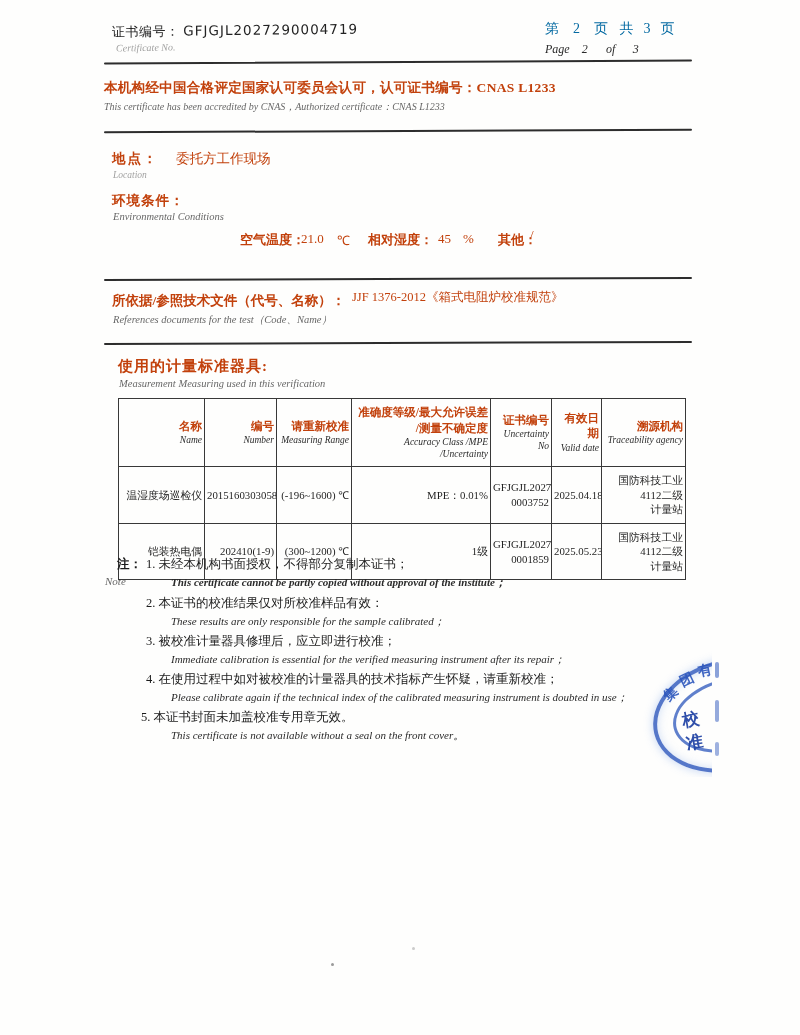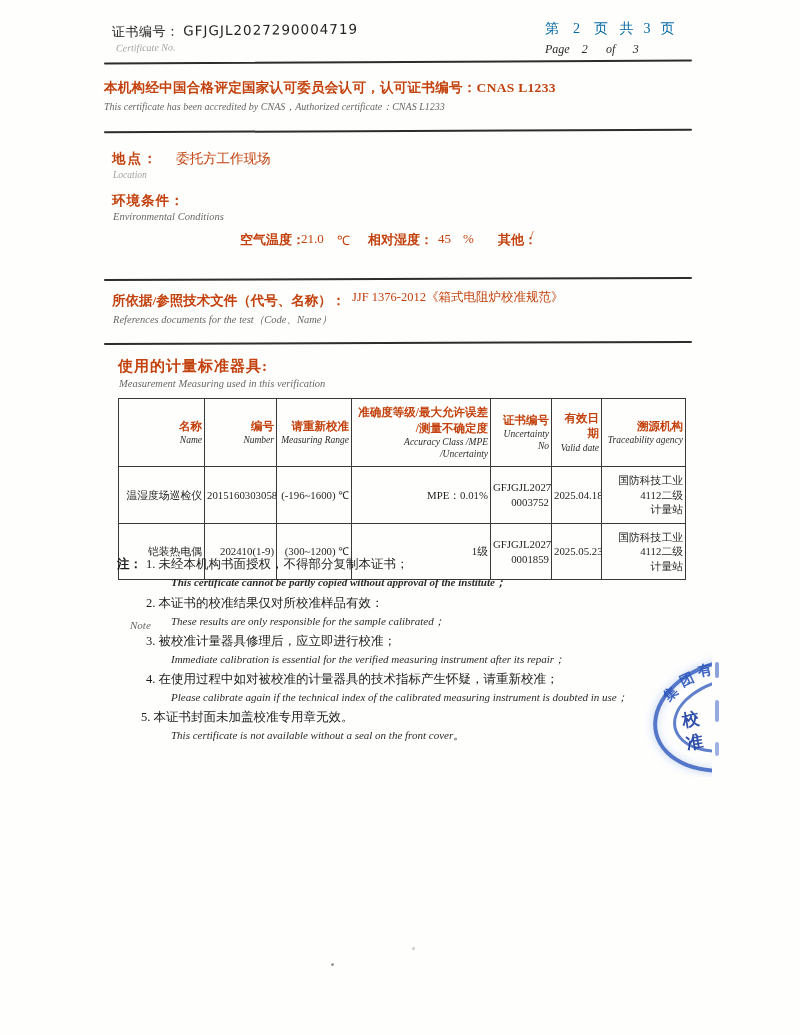--- a/index.html
+++ b/index.html
@@ -167,21 +167,21 @@
 0001859</td>
         <td>2025.05.23</td>
         <td>国防科技工业4112二级
 计量站</td>
       </tr>
     </tbody>
       </table>
   </div>
 
   <div class="abs cn bold note-cn" style="left:117px;top:556px;">注：</div>
-  <div class="abs en note-en faint" style="left:130px;top:575px;margin-top:44px;">Note</div>
+  <div class="abs en note-en faint" style="left:105px;top:575px;">Note</div>
 
   <div class="abs cn note-cn" style="left:146px;top:556px;">1. 未经本机构书面授权，不得部分复制本证书；</div>
   <div class="abs en note-en" style="left:171px;top:575px;font-weight:600;">This certificate cannot be partly copied without approval of the institute；</div>
 
   <div class="abs cn note-cn" style="left:146px;top:595px;">2. 本证书的校准结果仅对所校准样品有效：</div>
   <div class="abs en note-en" style="left:171px;top:614px;">These results are only responsible for the sample calibrated；</div>
 
   <div class="abs cn note-cn" style="left:146px;top:633px;">3. 被校准计量器具修理后，应立即进行校准；</div>
   <div class="abs en note-en" style="left:171px;top:652px;">Immediate calibration is essential for the verified measuring instrument after its repair；</div>
 

